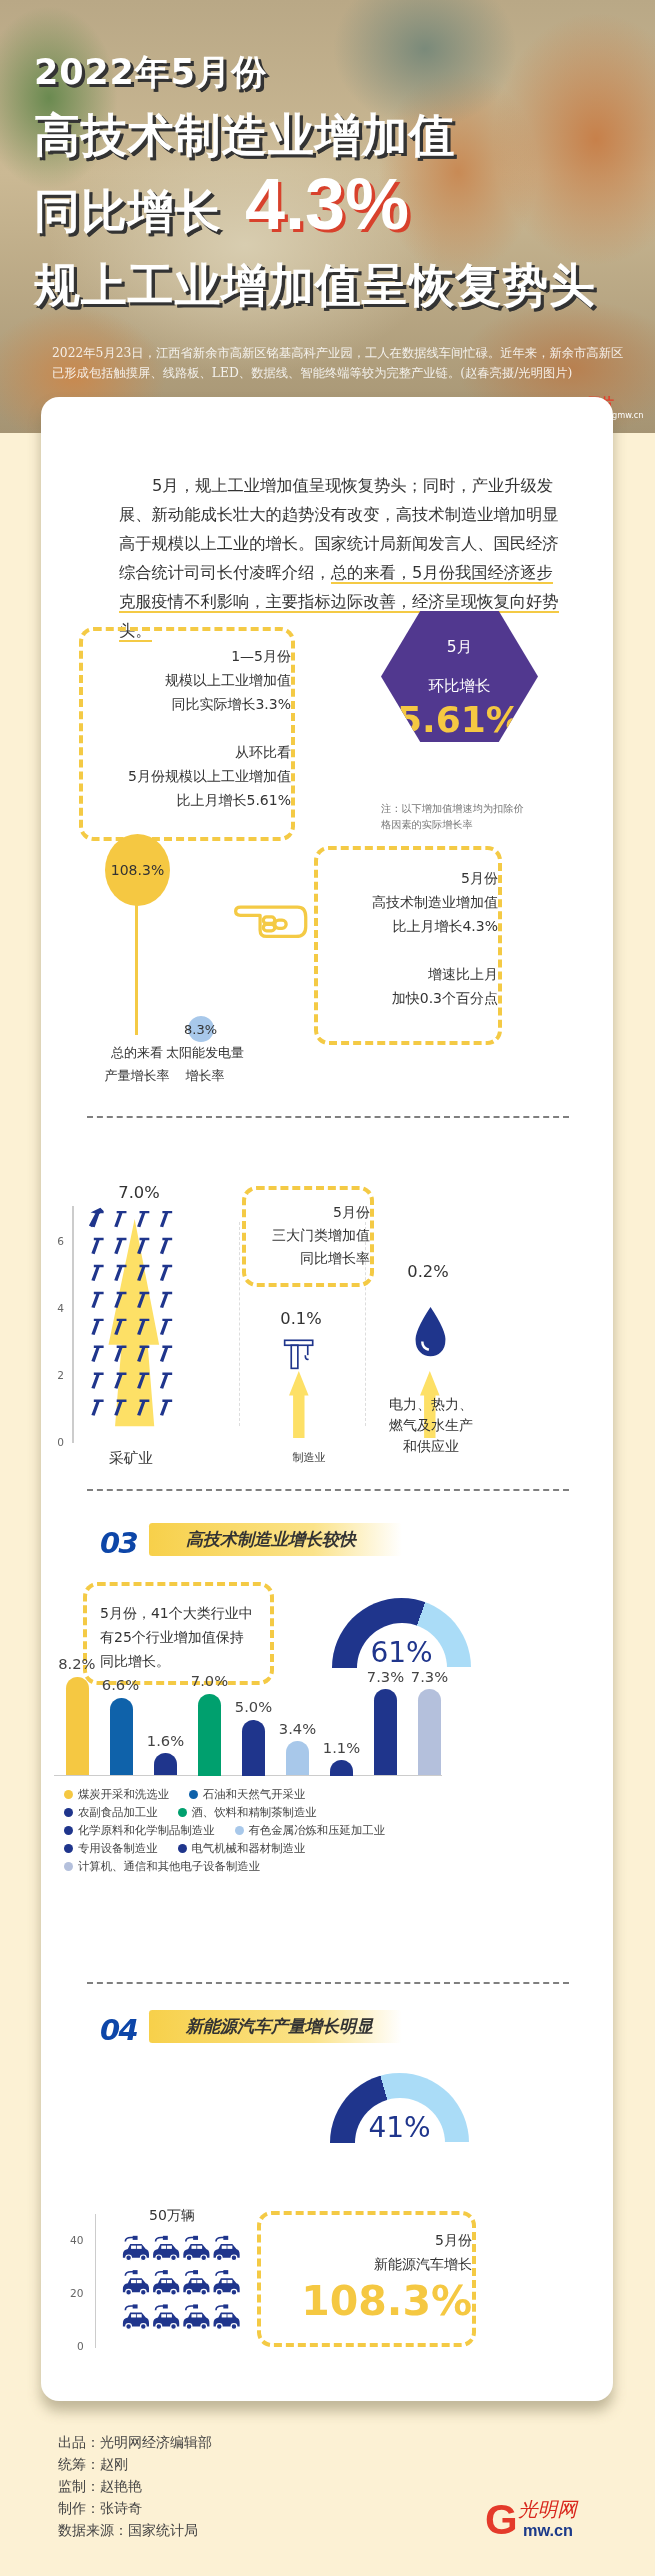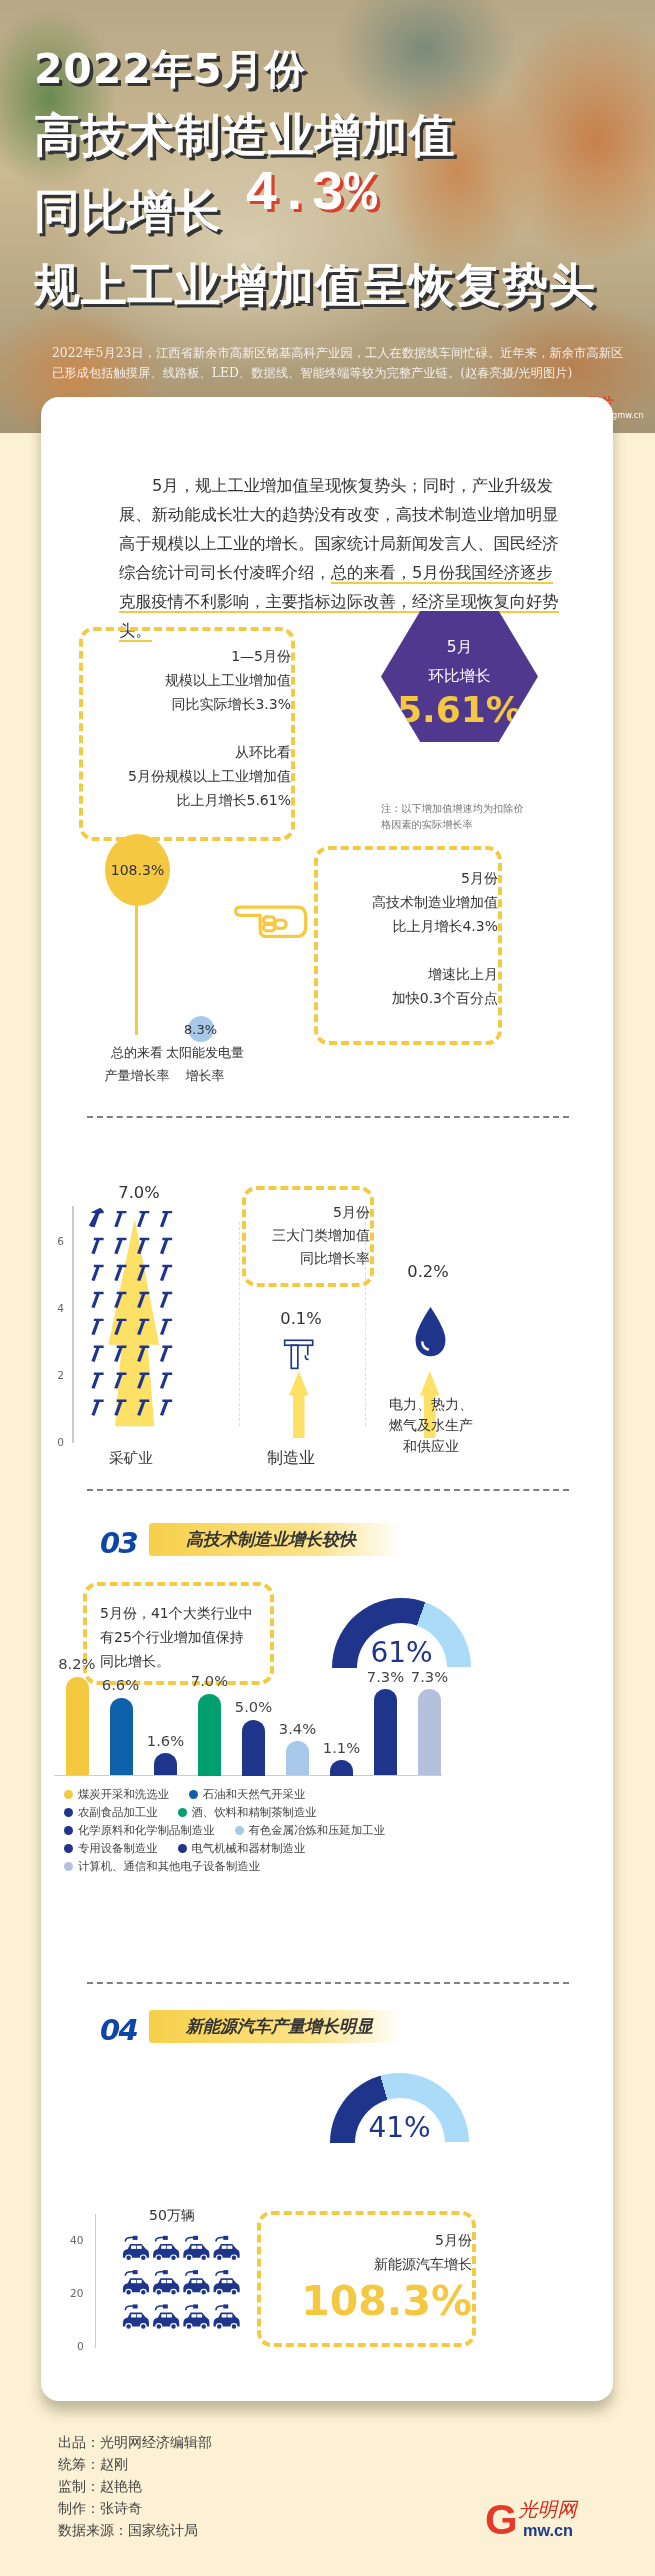--- a/index.html
+++ b/index.html
@@ -10,25 +10,25 @@
       radial-gradient(ellipse 131px 114px at 425px 49px, #7a8a7a 0%, rgba(0,0,0,0) 70%),
       radial-gradient(ellipse 147px 180px at 596px 139px, #c7804a 0%, rgba(0,0,0,0) 70%),
       radial-gradient(ellipse 114px 147px at 458px 172px, #c88a55 0%, rgba(0,0,0,0) 70%),
       radial-gradient(ellipse 131px 98px at 74px 376px, #c8894f 0%, rgba(0,0,0,0) 70%),
       radial-gradient(ellipse 163px 98px at 572px 368px, #b88050 0%, rgba(0,0,0,0) 70%),
       radial-gradient(ellipse 245px 163px at 245px 245px, #d8cdb0 0%, rgba(0,0,0,0) 80%),
       linear-gradient(180deg, #b9a886 0%, #cbb994 40%, #a59473 100%);
   }
   .hero-line { position: absolute; left: 34px; color: #fff; font-weight: bold; font-family: "DejaVu Sans", sans-serif;
     text-shadow: 2.5px 2.5px 0 #333, 3.3px 3.3px 0 #333; letter-spacing: 0.8px; }
-  .hl1 { top: 42px; font-size: 41px; }
+  .hl1 { top: 49px; font-size: 35px; }
   .hl2 { top: 105px; font-size: 46px; }
   .hl3 { top: 181px; font-size: 46px; }
   .hl4 { top: 255px; font-size: 46px; }
-  .big-pct { position: absolute; left: 245px; top: 163px; font-size: 55px; font-weight: bold; color: #fff; text-shadow: 3.3px 3.3px 0 #d8412c; font-family: Liberation Mono, monospace; }
+  .big-pct { position: absolute; left: 245px; top: 163px; font-size: 72px; font-weight: bold; color: #fff; text-shadow: 3.3px 3.3px 0 #d8412c; font-family: Liberation Sans, sans-serif; }
   .caption { position: absolute; left: 52px; top: 343px; width: 572px; color: rgba(255,255,255,0.85); font-size: 12.3px; line-height: 20.4px; font-family: "DejaVu Serif", serif; }
   .watermark { position: absolute; left: 588px; top: 394px; color: #e83c2a; font-size: 13px; font-weight: bold; }
   .watermark-sub { position: absolute; left: 605px; top: 410px; color: #fff; font-size: 8.2px; }
 
   .card { position: absolute; left: 41px; top: 397px; width: 572px; height: 2004px; background: #fff; border-radius: 18px; box-shadow: 0 9.8px 13px rgba(120,110,80,0.45); }
 
   .intro { position: absolute; left: 78px; top: 74px; width: 441px; font-size: 16.3px; line-height: 29px; color: #333; }
   .intro .ul { border-bottom: 2.5px solid #f4ca45; }
   .intro p { text-indent: 33px; }
 
@@ -37,21 +37,21 @@
   .sec-bar { position: absolute; left: 108px; top: 0; width: 253px; height: 33px; border-radius: 3.3px;
     background: linear-gradient(90deg, #f7d04a 0%, #fbe38a 65%, rgba(255,255,255,0) 100%); }
   .sec-title { position: absolute; left: 145px; top: 4.9px; font-size: 17px; font-weight: bold; font-style: italic; color: #333; }
 
   .dash-box { position: absolute; border: 4.1px dashed #f4ca45; border-radius: 14.7px; text-align: right; color: #333; }
   .sep { position: absolute; left: 46px; width: 482px; border-top: 2.5px dashed #555; opacity: .75; }
 
   .hex { position: absolute; left: 217px; top: 188px; width: 157px; height: 131px; background: #51388f;
     clip-path: polygon(25% 0, 75% 0, 100% 50%, 75% 100%, 25% 100%, 0 50%); text-align: center; color: #fff; }
   .hex .l1 { margin-top: 26px; font-size: 15.5px; }
-  .hex .l2 { font-size: 15.5px; margin-top: 8px; }
+  .hex .l2 { font-size: 15.5px; margin-top: 18px; }
   .hex .big { font-size: 36px; font-weight: bold; color: #f5c842; margin-top: 1.6px; }
   .note { position: absolute; left: 299px; top: 242px; width: 147px; font-size: 10.2px; color: #777; line-height: 16.3px; }
 
   .bubble { position: absolute; border-radius: 50%; text-align: center; color: #333; }
   .stem { position: absolute; width: 2.5px; background: #f4ca45; }
   .small-label { position: absolute; font-size: 13px; color: #333; text-align: center; line-height: 23px; }
 
   .axis-label { position: absolute; font-size: 10.6px; color: #666; }
   .vaxis { position: absolute; width: 1.6px; background: #ccc; }
 
@@ -273,21 +273,21 @@
     <g fill="none" stroke="#1f358c" stroke-width="2">
       <rect x="2" y="4" width="34" height="6"></rect>
       <rect x="10" y="10" width="8" height="28"></rect>
       <line x1="30" y1="10" x2="30" y2="22"></line>
       <path d="M27 22 Q27 28 31 27"></path>
     </g>
   </svg>
   <svg style="position:absolute;left:248px;top:974px" width="19.6" height="67" viewBox="0 0 24 82">
     <polygon points="12,0 24,30 19,30 19,82 5,82 5,30 0,30" fill="#fde066"></polygon>
   </svg>
-  <div class="small-label" style="left:209px;top:1049px;width:82px;font-size:16px;">制造业</div>
+  <div class="small-label" style="left:227px;top:1049px;width:82px;font-size:11px;">制造业</div>
 
   <div class="small-label" style="left:346px;top:863px;width:82px;font-size:16.3px;">0.2%</div>
   <svg style="position:absolute;left:373px;top:910px" width="33" height="51" viewBox="0 0 40 62">
     <path d="M20 0 Q40 30 38 42 A18 18 0 0 1 2 42 Q0 30 20 0 Z" fill="#1f358c"></path>
     <path d="M10 42 Q10 50 18 52" stroke="#fff" stroke-width="3" fill="none"></path>
   </svg>
   <svg style="position:absolute;left:379px;top:974px" width="19.6" height="67" viewBox="0 0 24 82">
     <polygon points="12,0 24,30 19,30 19,82 5,82 5,30 0,30" fill="#fde066"></polygon>
   </svg>
   <div class="small-label" style="left:340px;top:997px;width:100px;font-size:14px;line-height:21px;">

